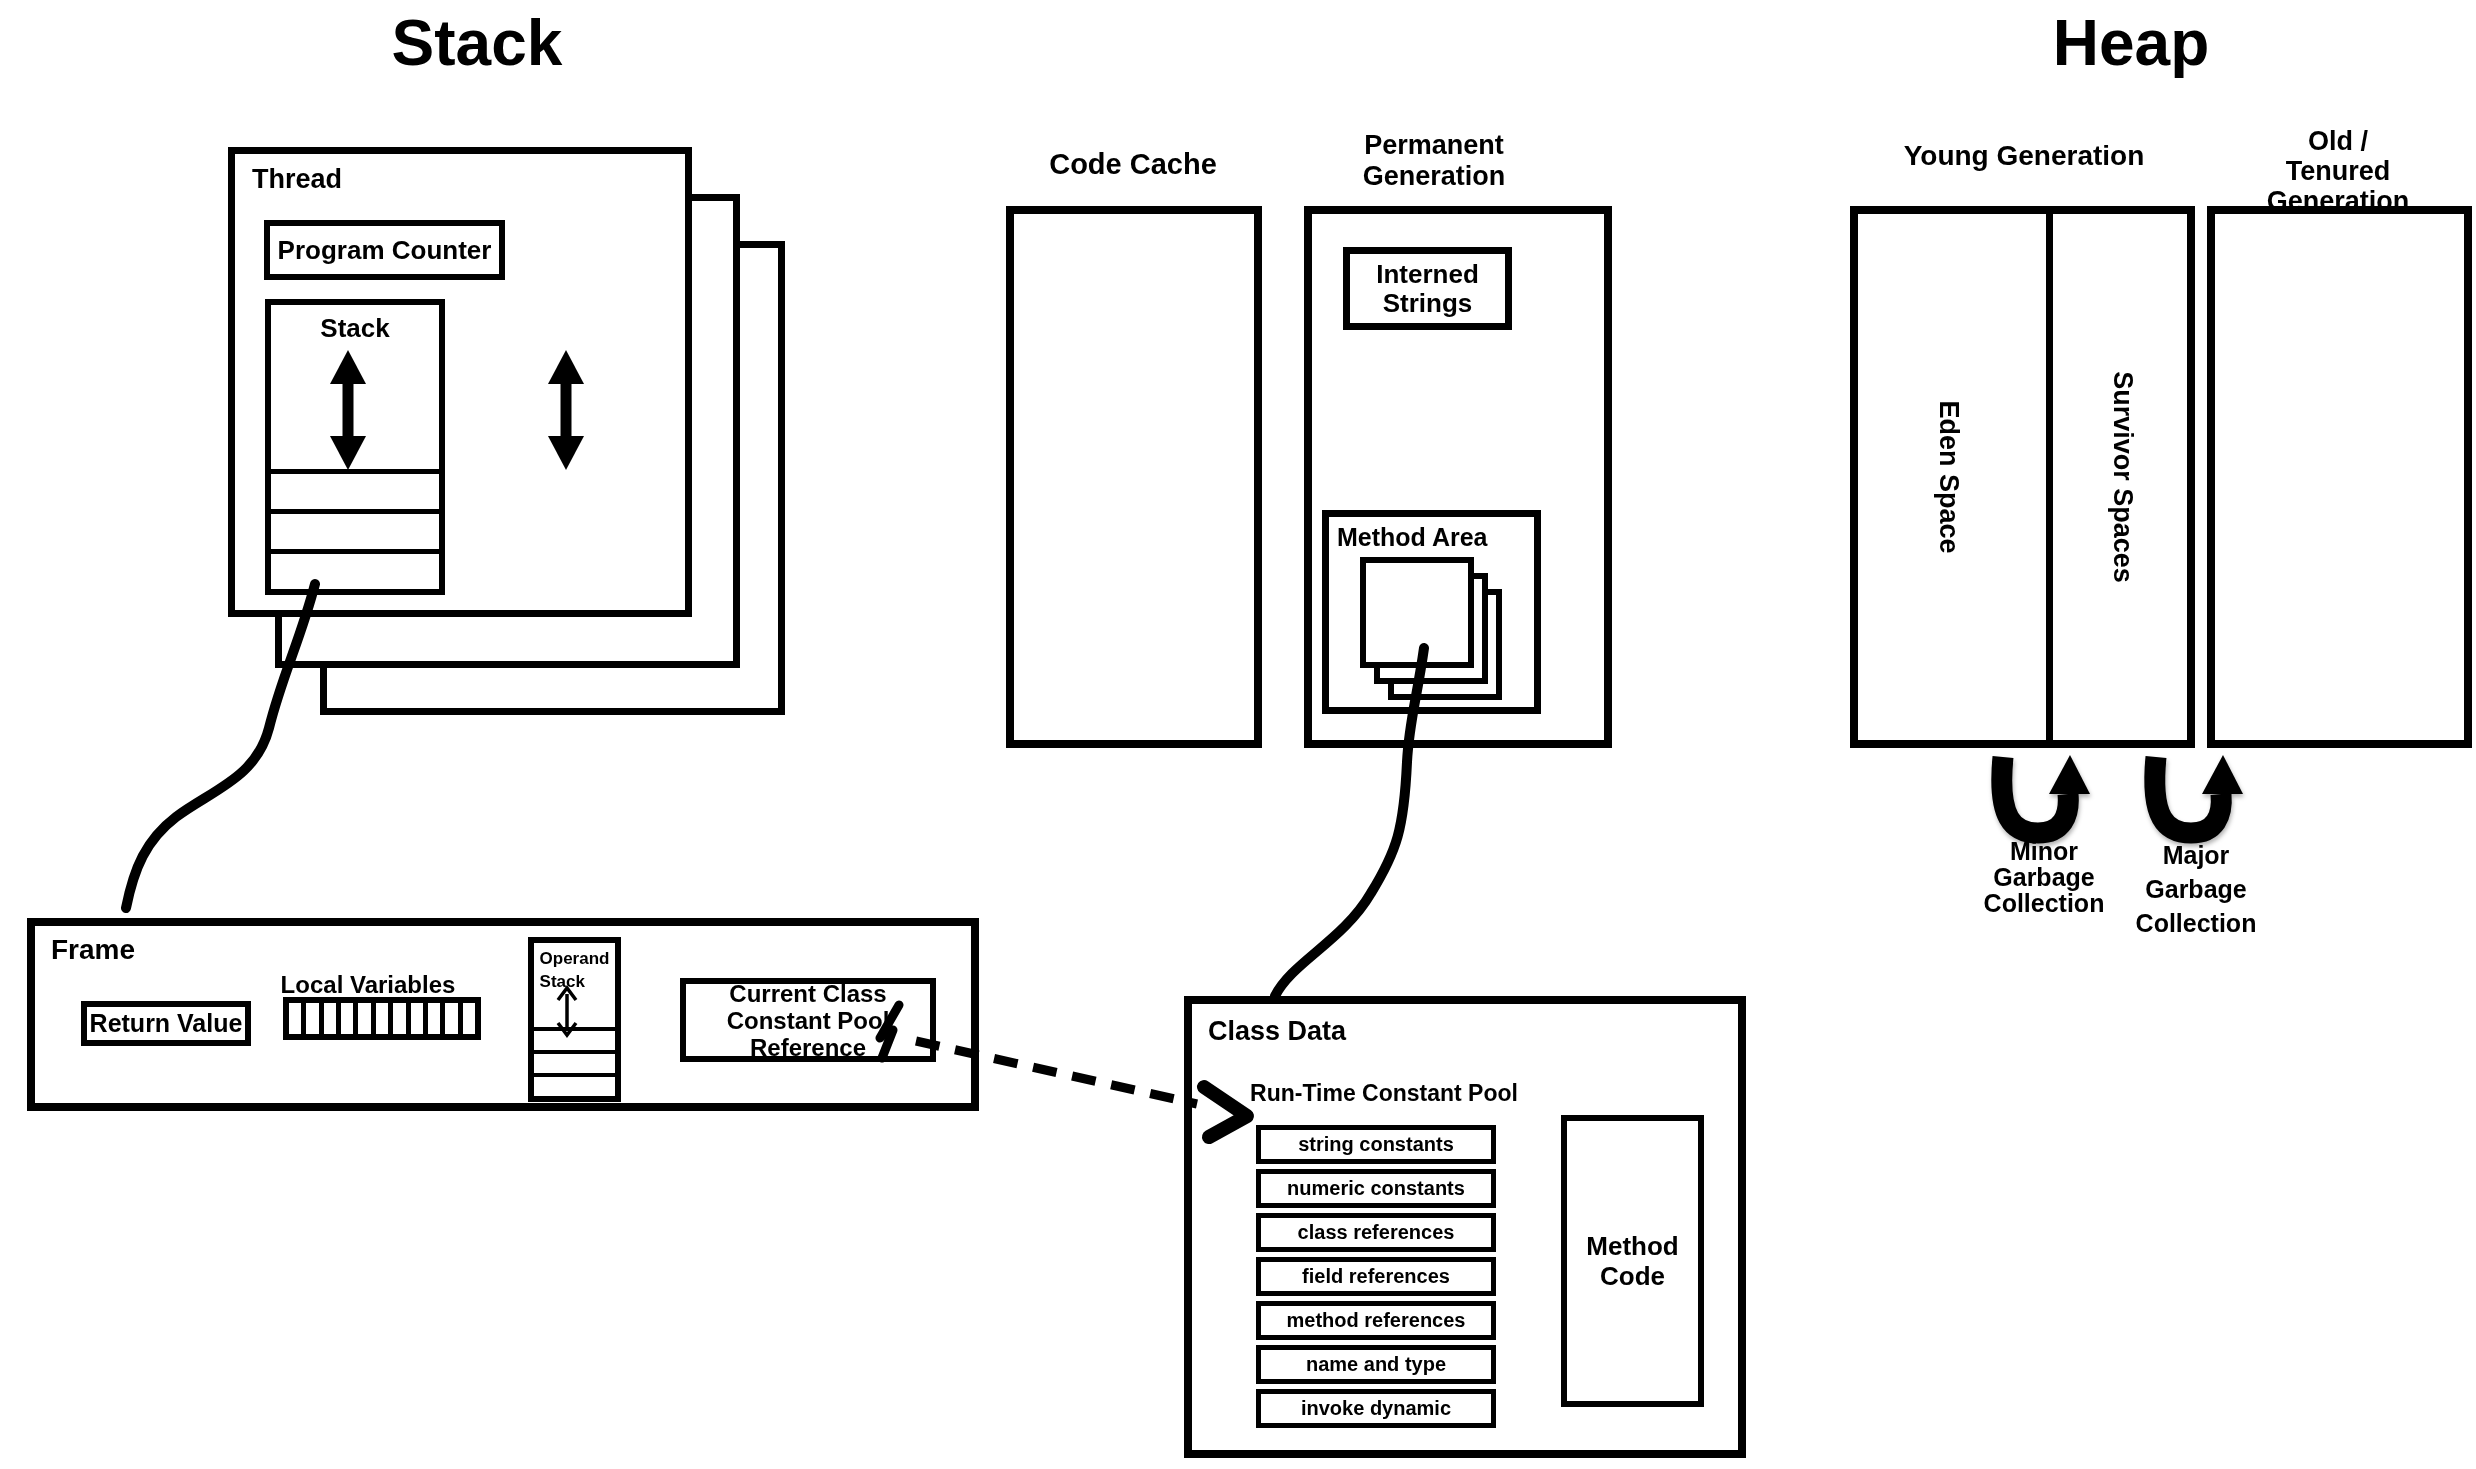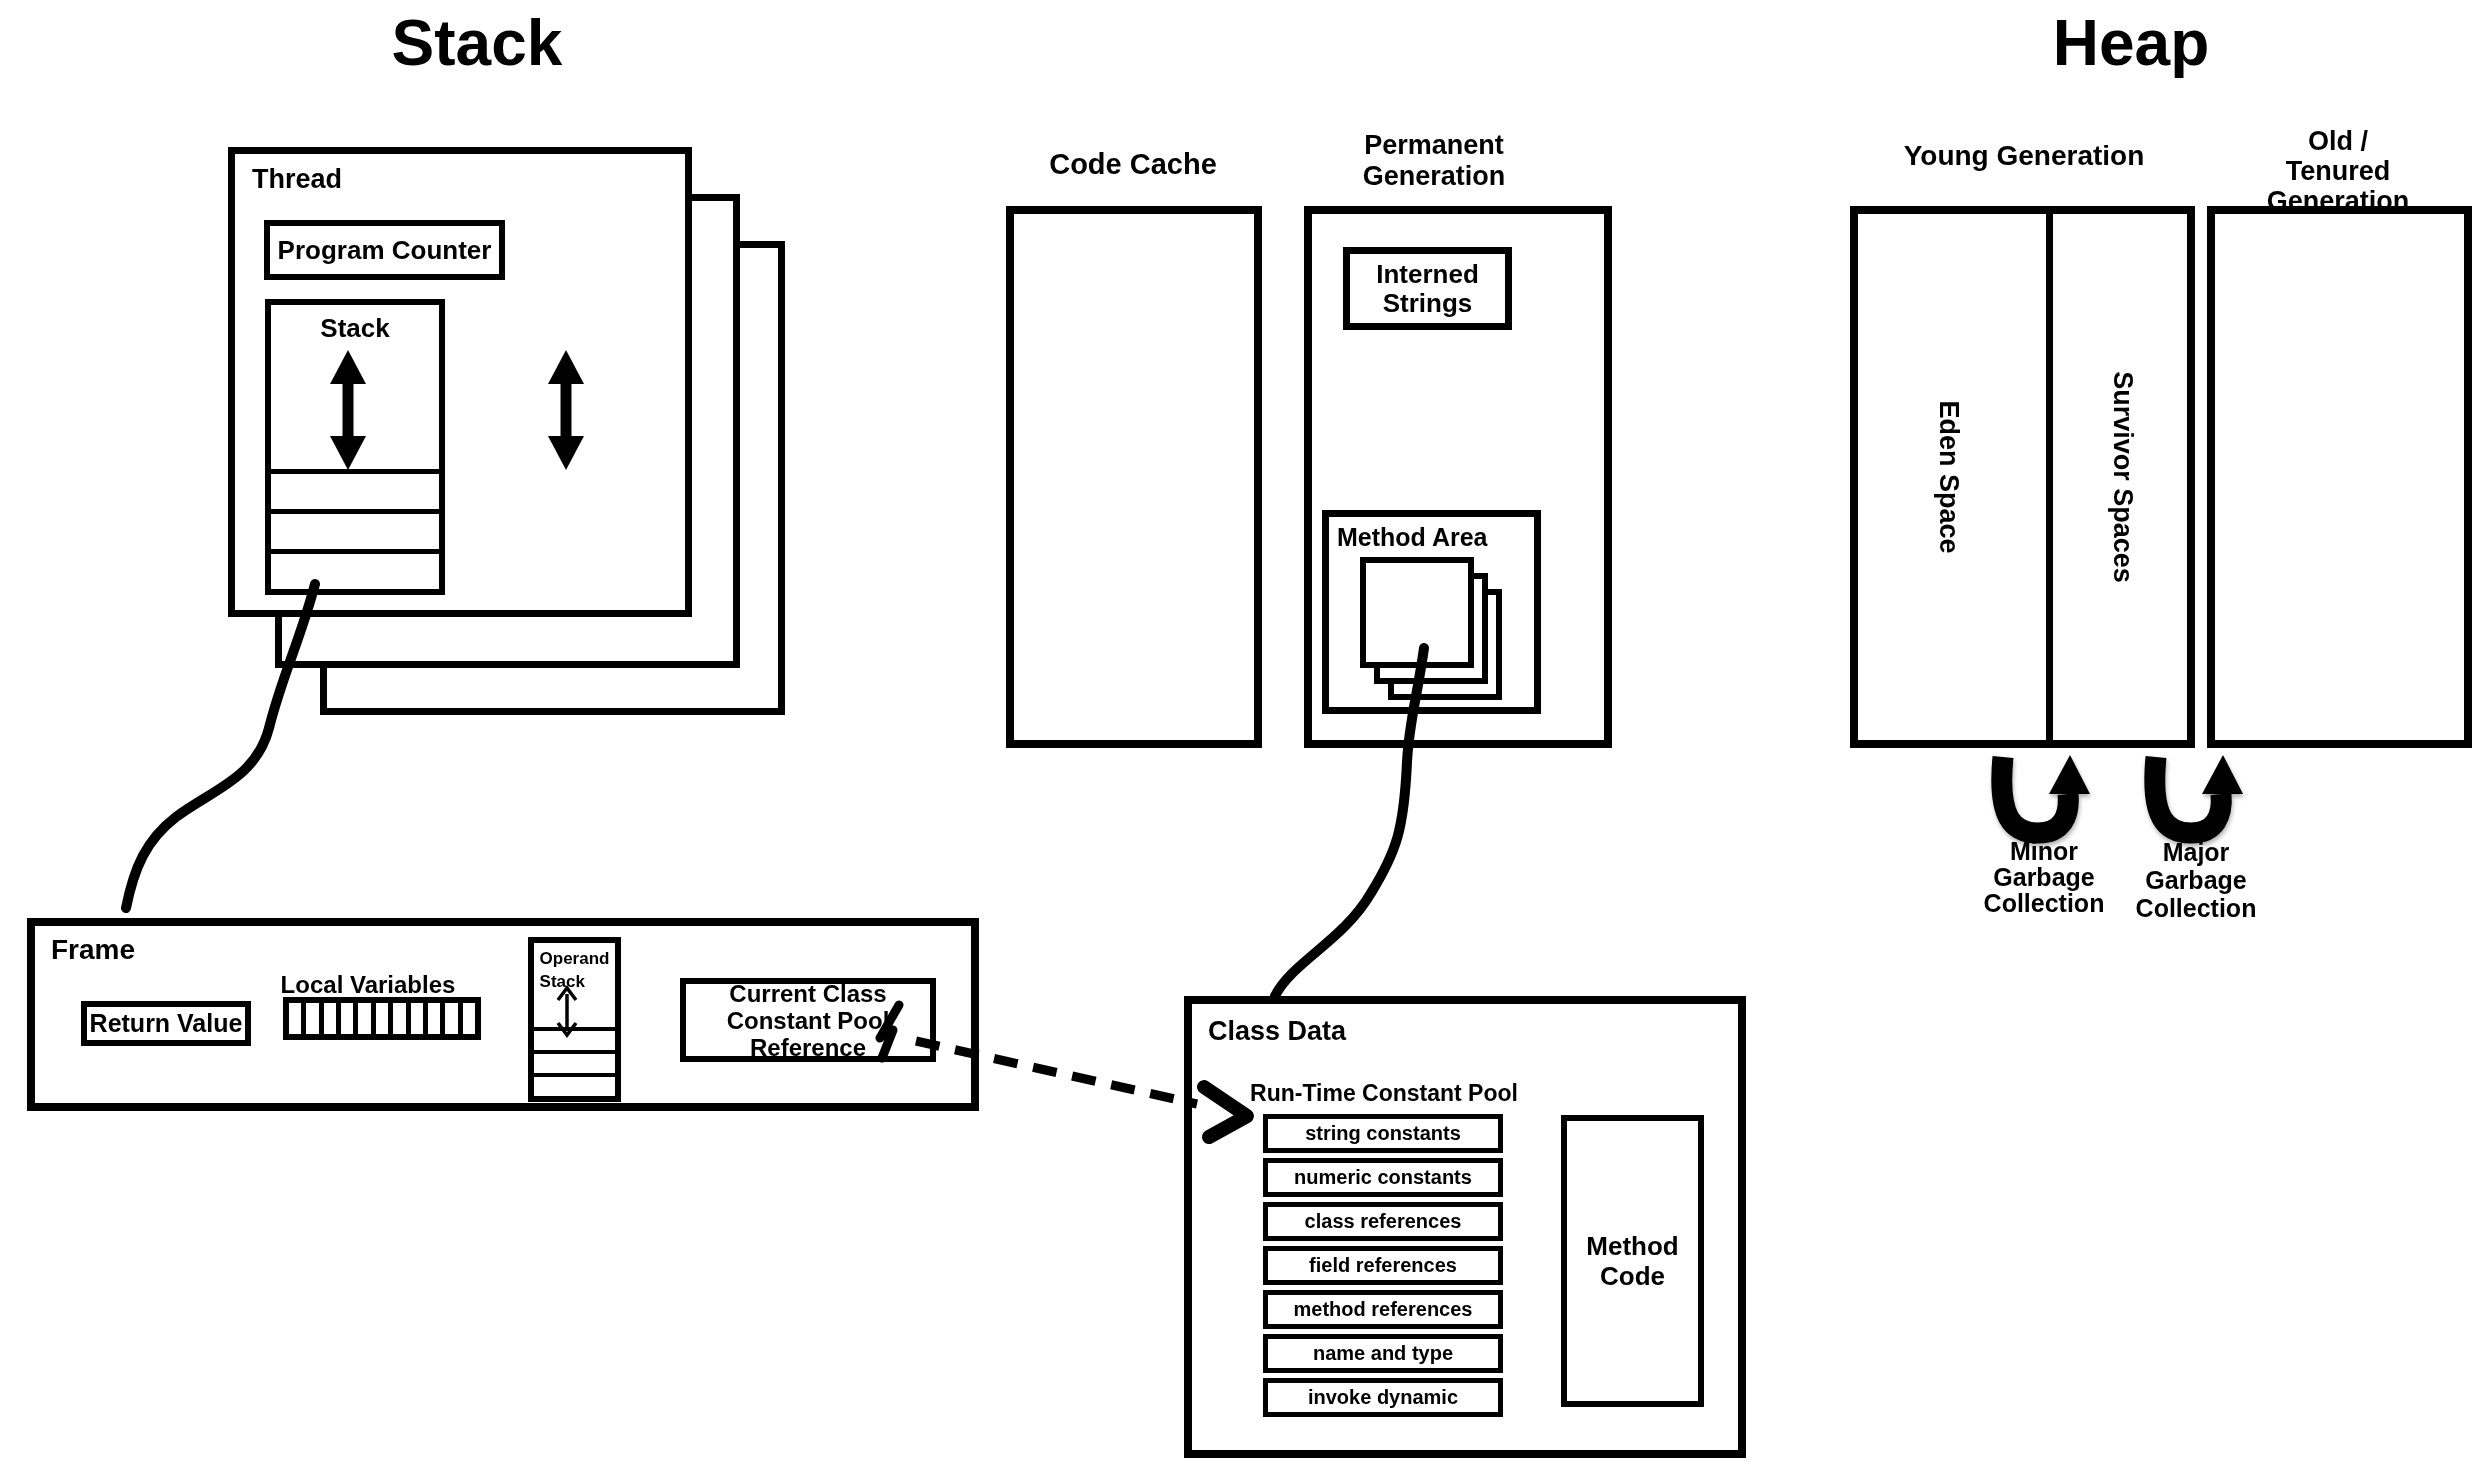--- a/index.html
+++ b/index.html
@@ -114,29 +114,29 @@
     <div class="abs" style="left:188px;top:0;width:7px;height:526px;background:#000;"></div>
   </div>
   <div class="vtext" style="left:1948px;top:477px;">Eden Space</div>
   <div class="vtext" style="left:2122px;top:477px;">Survivor Spaces</div>
 
   <div class="box" style="left:2207px;top:206px;width:265px;height:542px;border-width:8px;"></div>
 
   <div class="lbl ctr" style="left:2044px;top:838px;font-size:25px;line-height:26px;text-align:center;">Minor
 Garbage
 Collection</div>
-  <div class="lbl ctr" style="left:2196px;top:838px;font-size:25px;line-height:28px;text-align:center;">Major
+  <div class="lbl ctr" style="left:2196px;top:838px;font-size:25px;line-height:34px;text-align:center;">Major
 Garbage
 Collection</div>
 
   <div class="box" style="left:1184px;top:996px;width:562px;height:462px;border-width:8px;">
     <div class="lbl" style="left:16px;top:12px;font-size:27px;">Class Data</div>
     <div class="lbl ctr" style="left:192px;top:76px;font-size:23px;white-space:nowrap;">Run-Time Constant Pool</div>
 
-    <div class="abs" style="left:64px;top:110px;margin-left:7px;">
+    <div class="abs" style="left:64px;top:121px;">
       <div class="pool-row">string constants</div>
       <div class="pool-row">numeric constants</div>
       <div class="pool-row">class references</div>
       <div class="pool-row">field references</div>
       <div class="pool-row">method references</div>
       <div class="pool-row">name and type</div>
       <div class="pool-row">invoke dynamic</div>
     </div>
 
     <div class="box flexc" style="left:369px;top:111px;width:143px;height:292px;border-width:6px;font-size:26px;line-height:30px;white-space:pre-line;">Method

